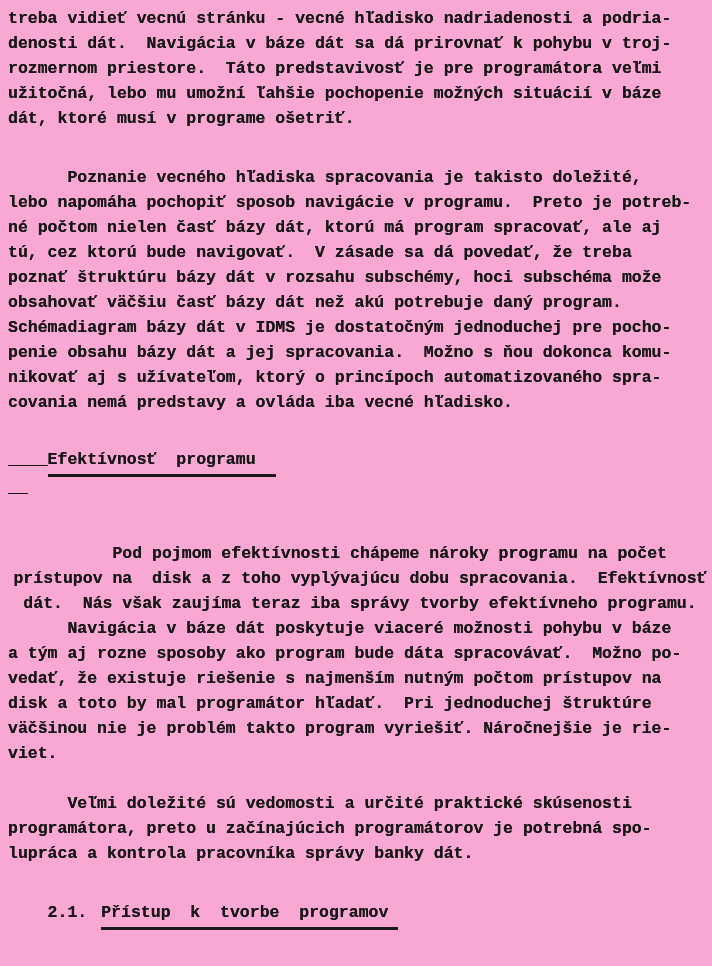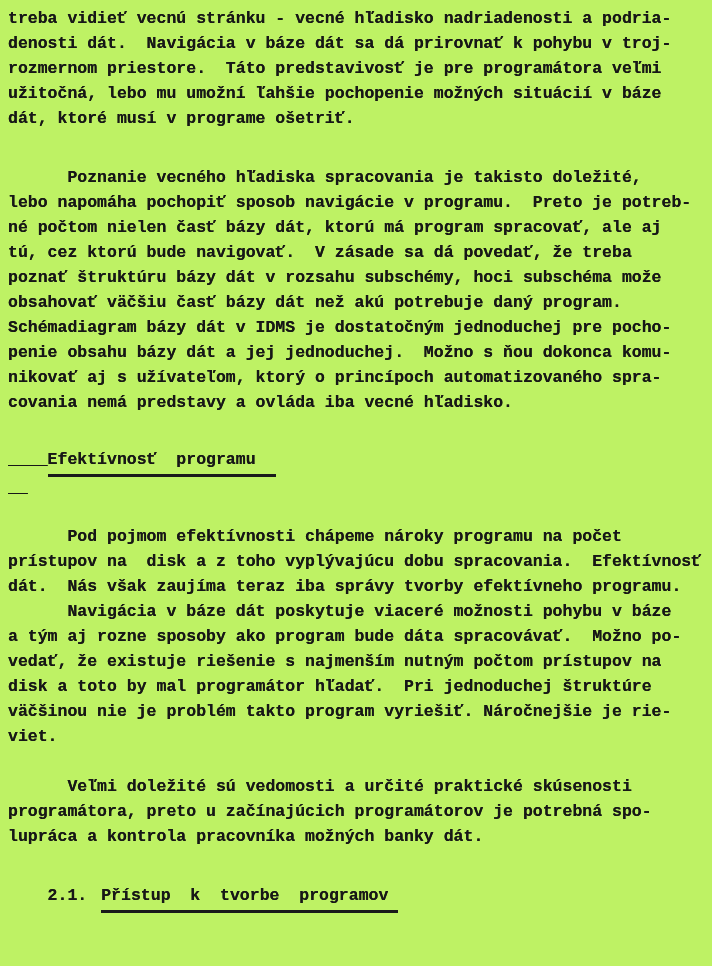--- a/index.html
+++ b/index.html
@@ -5,21 +5,21 @@
   html, body {
     margin: 0;
     padding: 0;
     background: #ffffff;
   }
   .page {
     position: relative;
     width: 712px;
     height: 966px;
     box-sizing: border-box;
-    background: #bef264;
+    background: #f9a8d4;
     color: #171717;
     font-family: "Liberation Mono", "DejaVu Sans Mono", monospace;
     font-weight: 700;
     font-size: 16.5px;
     line-height: 25px;
     padding: 6px 0 18px 8px;
     overflow: hidden;
     text-shadow: 0 0 0.6px rgba(15,15,15,0.85);
   }
   .para { margin: 0; }
@@ -37,21 +37,21 @@
     padding-bottom: 3px;
   }
   .u-h1 { padding-right: 20px; }
   .u-h2 { padding-right: 10px; }
   .hnum {
     display: inline-block;
     margin-right: 14px;
   }
   .mt-p2 { margin-top: 34px; }
   .mt-h1 { margin-top: 12px; text-decoration: underline; }
-  .mt-p3 { margin-top: 25px; }
+  .mt-p3 { margin-top: 42px; text-align: center; }
   .mt-p4 { }
   .mt-p5 { margin-top: 25px; }
   .mt-h2 { margin-top: 14px; }
 </style>
 </head>
 <body>
 
 <div class="page">
 
   <div class="para">
@@ -63,21 +63,21 @@
   </div>
 
   <div class="para mt-p2">
     <div class="ln">      Poznanie vecného hľadiska spracovania je takisto doležité,</div>
     <div class="ln">lebo napomáha pochopiť sposob navigácie v programu.  Preto je potreb-</div>
     <div class="ln">né počtom nielen časť bázy dát, ktorú má program spracovať, ale aj</div>
     <div class="ln">tú, cez ktorú bude navigovať.  V zásade sa dá povedať, že treba</div>
     <div class="ln">poznať štruktúru bázy dát v rozsahu subschémy, hoci subschéma može</div>
     <div class="ln">obsahovať väčšiu časť bázy dát než akú potrebuje daný program.</div>
     <div class="ln">Schémadiagram bázy dát v IDMS je dostatočným jednoduchej pre pocho-</div>
-    <div class="ln">penie obsahu bázy dát a jej jednoduchej.  Možno s ňou dokonca komu-</div>
+    <div class="ln">penie obsahu bázy dát a jej spracovania.  Možno s ňou dokonca komu-</div>
     <div class="ln">nikovať aj s užívateľom, ktorý o princípoch automatizovaného spra-</div>
     <div class="ln">covania nemá predstavy a ovláda iba vecné hľadisko.</div>
   </div>
 
   <div class="heading mt-h1">
     <span class="u u-h1">Efektívnosť  programu</span>
   </div>
 
   <div class="para mt-p3">
     <div class="ln">      Pod pojmom efektívnosti chápeme nároky programu na počet</div>
@@ -90,20 +90,20 @@
     <div class="ln">a tým aj rozne sposoby ako program bude dáta spracovávať.  Možno po-</div>
     <div class="ln">vedať, že existuje riešenie s najmenším nutným počtom prístupov na</div>
     <div class="ln">disk a toto by mal programátor hľadať.  Pri jednoduchej štruktúre</div>
     <div class="ln">väčšinou nie je problém takto program vyriešiť. Náročnejšie je rie-</div>
     <div class="ln">viet.</div>
   </div>
 
   <div class="para mt-p5">
     <div class="ln">      Veľmi doležité sú vedomosti a určité praktické skúsenosti</div>
     <div class="ln">programátora, preto u začínajúcich programátorov je potrebná spo-</div>
-    <div class="ln">lupráca a kontrola pracovníka možných banky dát.</div>
+    <div class="ln">lupráca a kontrola pracovníka správy banky dát.</div>
   </div>
 
   <div class="heading mt-h2">
     <span class="hnum">2.1.</span><span class="u u-h2">Přístup  k  tvorbe  programov</span>
   </div>
 
 </div>
 
 </body></html>

